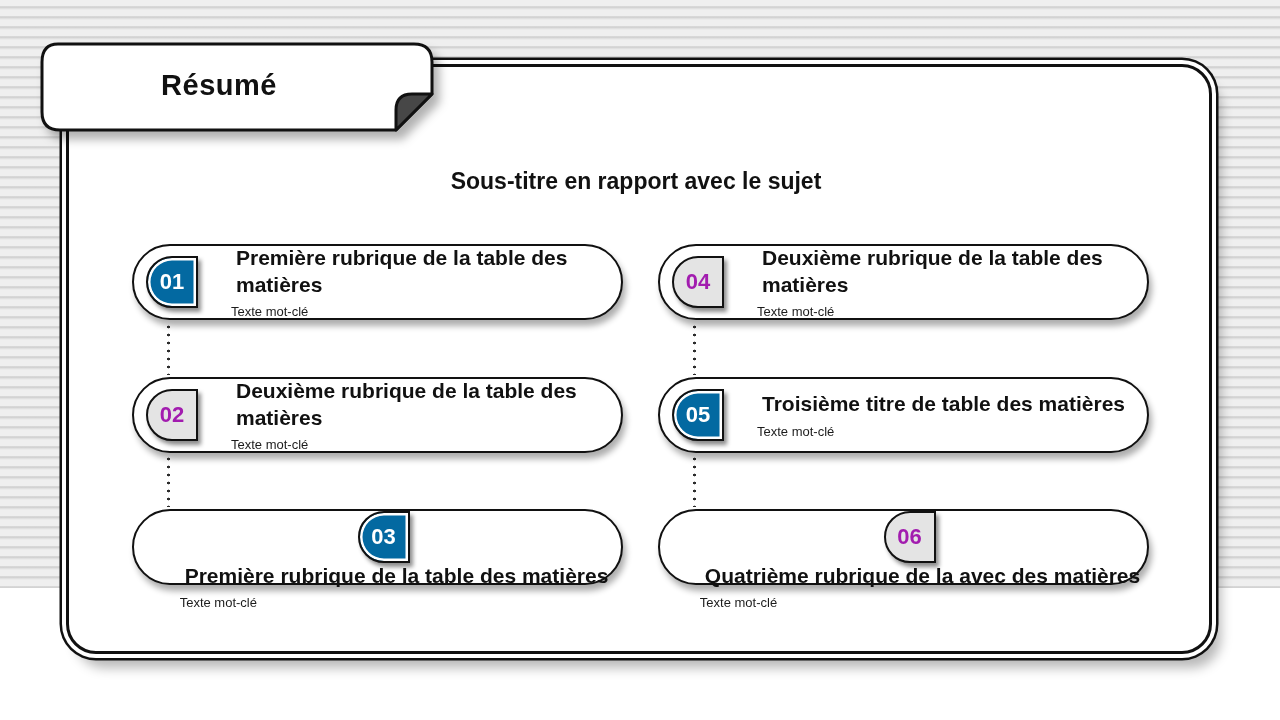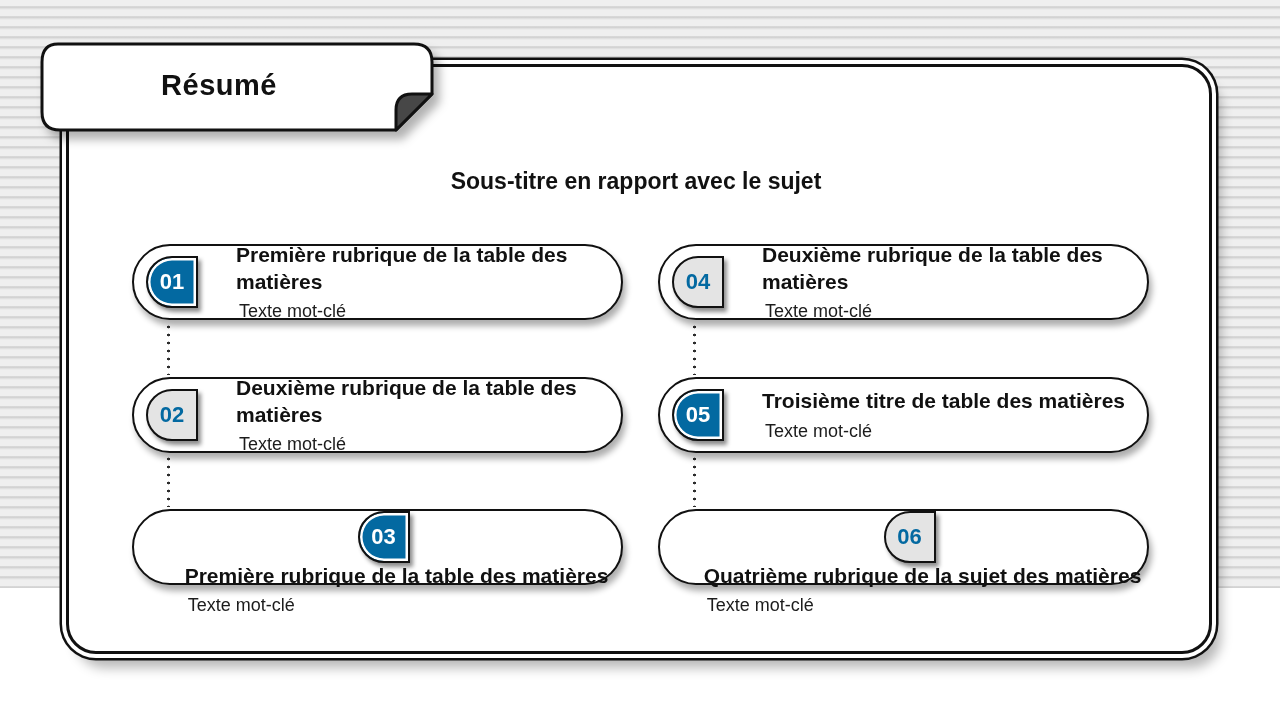--- a/index.html
+++ b/index.html
@@ -113,40 +113,40 @@
     font-size: 22px;
     font-weight: 700;
   }
   .pill[data-variant="dark"] .badge {
     background: #0369a1;
     color: #ffffff;
     box-shadow: inset 0 0 0 2.5px #ffffff, 3px 4px 4px rgba(0,0,0,0.45);
   }
   .pill[data-variant="light"] .badge {
     background: #e4e4e4;
-    color: #0369a1;
+    color: #a21caf;
     box-shadow: 3px 4px 4px rgba(0,0,0,0.45);
   }
   .pill-text {
     margin-left: 23px;
     display: flex;
     flex-direction: column;
     justify-content: center;
   }
   .pill-title {
     font-size: 21px;
     font-weight: 700;
     color: #111111;
     line-height: 1.25;
     margin-left: 15px;
   }
   .pill-keyword {
     margin-top: 6px;
-    margin-left: 18px;
-    font-size: 18px;
+    margin-left: 10px;
+    font-size: 13px;
     font-weight: 400;
     color: #1c1c1c;
   }
   
   .connector {
     position: absolute;
     width: 5px;
     background-image: radial-gradient(circle at center, #2c2c2c 1.3px, rgba(0,0,0,0) 1.6px);
     background-size: 5px 8px;
     background-repeat: repeat-y;
@@ -216,18 +216,18 @@
     <div class="badge">05</div>
     <div class="pill-text">
       <div class="pill-title">Troisième titre de table des matières</div>
       <div class="pill-keyword">Texte mot-clé</div>
     </div>
   </div>
 
   <div class="pill col-right row-2" data-variant="light">
     <div class="badge">06</div>
     <div class="pill-text">
-      <div class="pill-title">Quatrième rubrique de la sujet des matières</div>
+      <div class="pill-title">Quatrième rubrique de la avec des matières</div>
       <div class="pill-keyword">Texte mot-clé</div>
     </div>
   </div>
 
 </div>
 
 </body></html>

